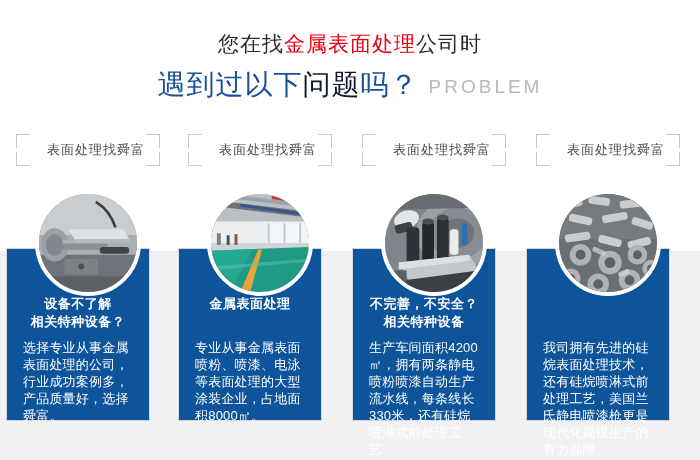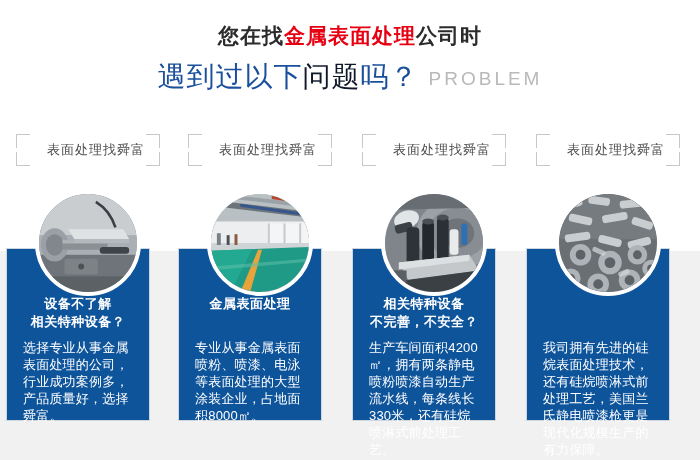--- a/index.html
+++ b/index.html
@@ -9,21 +9,21 @@
     font-family:"Liberation Sans","DejaVu Sans",sans-serif;
     -webkit-font-smoothing:antialiased;
   }
   #root{position:relative;width:700px;height:460px;background:#ffffff;}
 
   
   .gray-band{position:absolute;left:0;top:251px;width:700px;height:209px;background:#f1f1f1;}
 
   
   .heading{position:absolute;left:0;top:0;width:700px;text-align:center;}
-  .line1{margin-top:22px;font-size:21px;line-height:28px;color:#2b2b2b;letter-spacing:1px;font-weight:700;}
+  .line1{margin-top:30px;font-size:21px;line-height:28px;color:#2b2b2b;letter-spacing:1px;font-weight:400;}
   .line1 .hl{color:#e60012;}
   .line2{margin-top:9px;font-size:28px;line-height:36px;color:#1a4f9c;letter-spacing:1px;font-weight:400;}
   .line2 .hl{color:#0f172a;}
   .line2 .en{color:#b9b9b9;font-size:19px;letter-spacing:3px;margin-left:10px;vertical-align:1px;}
 
   
   .cards{position:absolute;left:0;top:134px;width:700px;height:300px;}
   .card{position:absolute;top:0;width:170px;height:300px;}
   .card.c0{left:3px;}
   .card.c1{left:175px;}
@@ -166,22 +166,22 @@
     <div class="card c2">
       <div class="tag">
         <span class="corner tl"></span>
         <span class="corner tr"></span>
         <span class="corner bl"></span>
         <span class="corner br"></span>
         <div class="txt">表面处理找舜富</div>
       </div>
       <div class="panel">
         <div class="title">
+          <div>不完善，不安全？</div>
           <div>相关特种设备</div>
-          <div>不完善，不安全？</div>
         </div>
         <div class="body">生产车间面积4200㎡，拥有两条静电喷粉喷漆自动生产流水线，每条线长330米，还有硅烷喷淋式前处理工艺。</div>
       </div>
       <div class="photo">
         <div class="inner">
           <svg viewBox="0 0 100 100" preserveAspectRatio="xMidYMid slice">
             <rect x="0" y="0" width="100" height="100" fill="#7f858a"></rect>
             <ellipse cx="74" cy="40" rx="42" ry="36" fill="#9ba1a6"></ellipse>
             <ellipse cx="74" cy="40" rx="30" ry="26" fill="#878d92"></ellipse>
             <ellipse cx="74" cy="40" rx="17" ry="15" fill="#6f7479"></ellipse>

